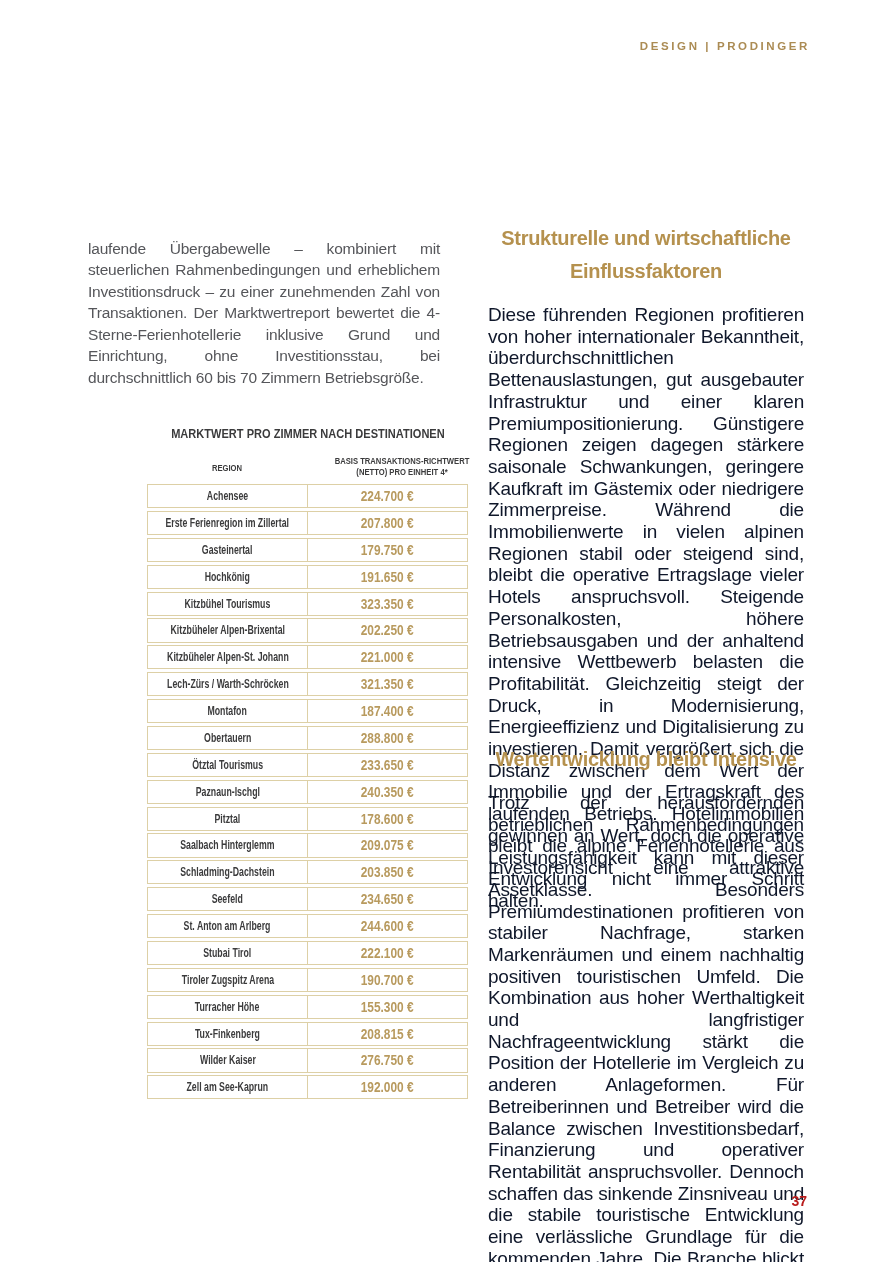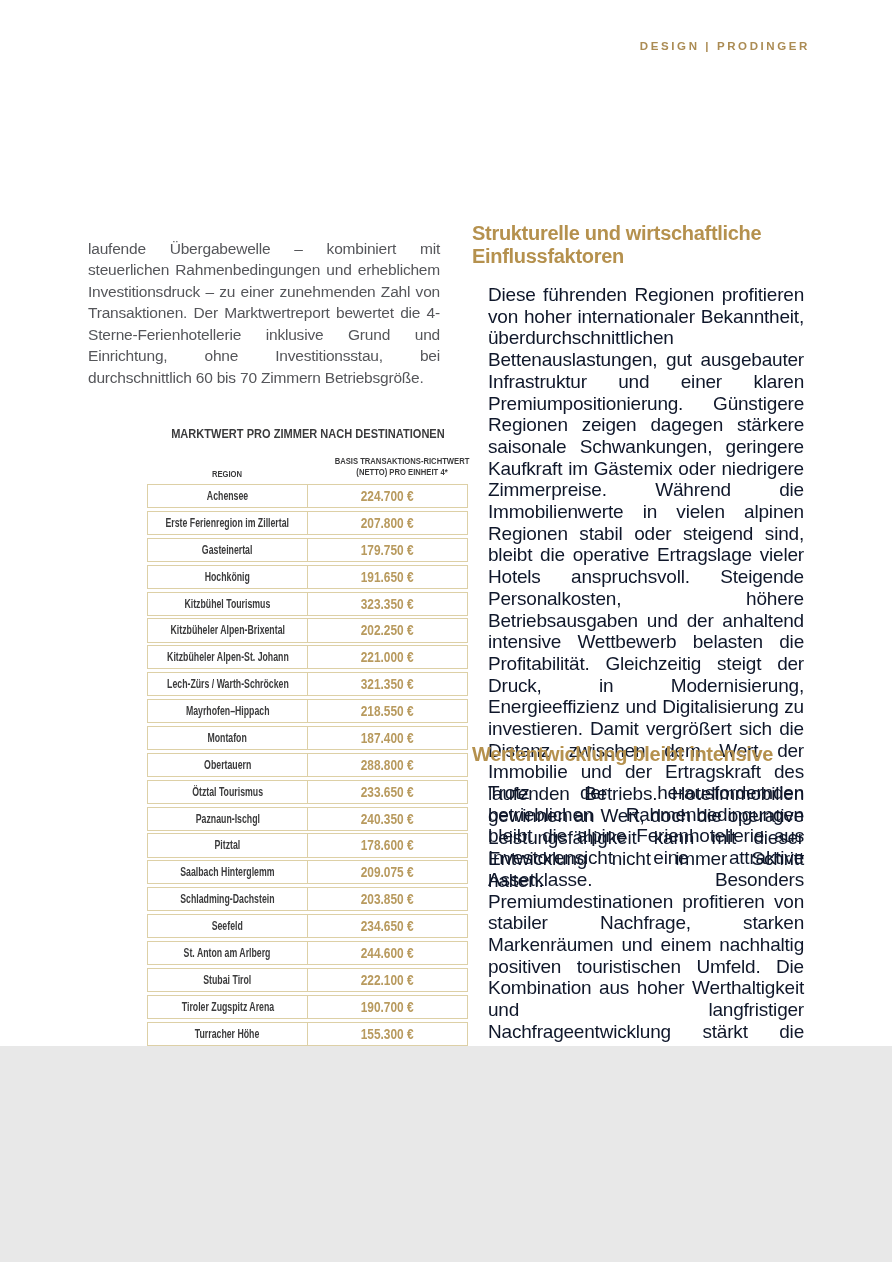--- a/index.html
+++ b/index.html
@@ -1,17 +1,17 @@
 <!DOCTYPE html>
 <html><head>
 <meta charset="utf-8">
 <style>
   html,body { margin:0; padding:0; background:#e8e8e8; }
   .page {
-    position:relative; width:892px; height:1046px; background:#ffffff;
+    position:relative; width:892px; height:1262px; background:#ffffff;
     font-family:"Liberation Sans", sans-serif; overflow:hidden; margin:0 auto;
   }
   
   .brand {
     position:absolute; top:40px; right:82px;
     font-size:11.5px; font-weight:bold; letter-spacing:2.6px;
     color:#ab8b53;
   }
   
   .intro {
@@ -20,21 +20,21 @@
     color:#55565a; text-align:justify;
   }
   
   .table-wrap { position:absolute; left:99px; top:427px; width:321px;padding-left:48px; }
   .mtable-title {
     text-align:center; font-size:13px; font-weight:bold; color:#3b3b3c;
     line-height:14px; white-space:nowrap;
   }
   .mtable-title .cond { display:inline-block; transform:scaleX(.85); transform-origin:center; }
   .mhead { display:flex; margin-top:15px; min-height:24px; }
-  .mhead .hcol1 { width:160px; display:flex; align-items:flex-end; justify-content:center; }
+  .mhead .hcol1 { width:160px; display:flex; align-items:center; justify-content:center; }
   .mhead .hcol2 { flex:1; display:flex; align-items:flex-start; justify-content:flex-start; }
   .mhead .hlabel {
     display:inline-block; font-size:9px; font-weight:bold; color:#3b3b3c;
     line-height:11px; text-align:center; transform:scaleX(.85); transform-origin:center top;
     width:190px;
   }
   .mrows { display:flex; flex-direction:column; gap:2.7px; margin-top:4px; }
   .mrow { display:flex; height:24.2px; }
   .cell { display:flex; align-items:center; justify-content:center; overflow:hidden; }
   .cell-region { width:159px; border:1px solid #ddd0a6; background:#fff; }
@@ -45,22 +45,22 @@
   }
   .value-text {
     display:inline-block; white-space:nowrap; font-size:14px; font-weight:bold;
     color:#b89a5e; transform:scaleX(.85); transform-origin:center;
   }
   
   .section { position:absolute; left:472px; width:348px; }
   .section-1 { top:222px; }
   .section-2 { top:743px; }
   .sec-heading {
-    margin:0 0 12px 0; font-size:20px; font-weight:bold; line-height:23px;
-    letter-spacing:-0.3px; color:#b5914e;
+    margin:0 0 12px 0; font-size:20px; font-weight:bold; line-height:33px;
+    letter-spacing:-0.3px; color:#b5914e;text-align:center;
   }
   .sec-body {
     margin:16px; font-size:19px; line-height:21.7px; letter-spacing:-0.2px;
     color:#0f172a; text-align:justify;
   }
   .page-number {
     position:absolute; top:1193px; right:85px;
     font-size:14px; font-weight:bold; color:#b91c1c;
   }
 </style>
@@ -145,28 +145,20 @@
         <div class="mrow">
           <div class="cell cell-region">
             <span class="region-text">Lech-Zürs / Warth-Schröcken</span>
           </div>
           <div class="cell cell-value">
             <span class="value-text">321.350 €</span>
           </div>
         </div>
         <div class="mrow">
           <div class="cell cell-region">
-            <span class="region-text">Mayrhofen–Hippach</span>
-          </div>
-          <div class="cell cell-value">
-            <span class="value-text">218.550 €</span>
-          </div>
-        </div>
-        <div class="mrow">
-          <div class="cell cell-region">
             <span class="region-text">Montafon</span>
           </div>
           <div class="cell cell-value">
             <span class="value-text">187.400 €</span>
           </div>
         </div>
         <div class="mrow">
           <div class="cell cell-region">
             <span class="region-text">Obertauern</span>
           </div>

